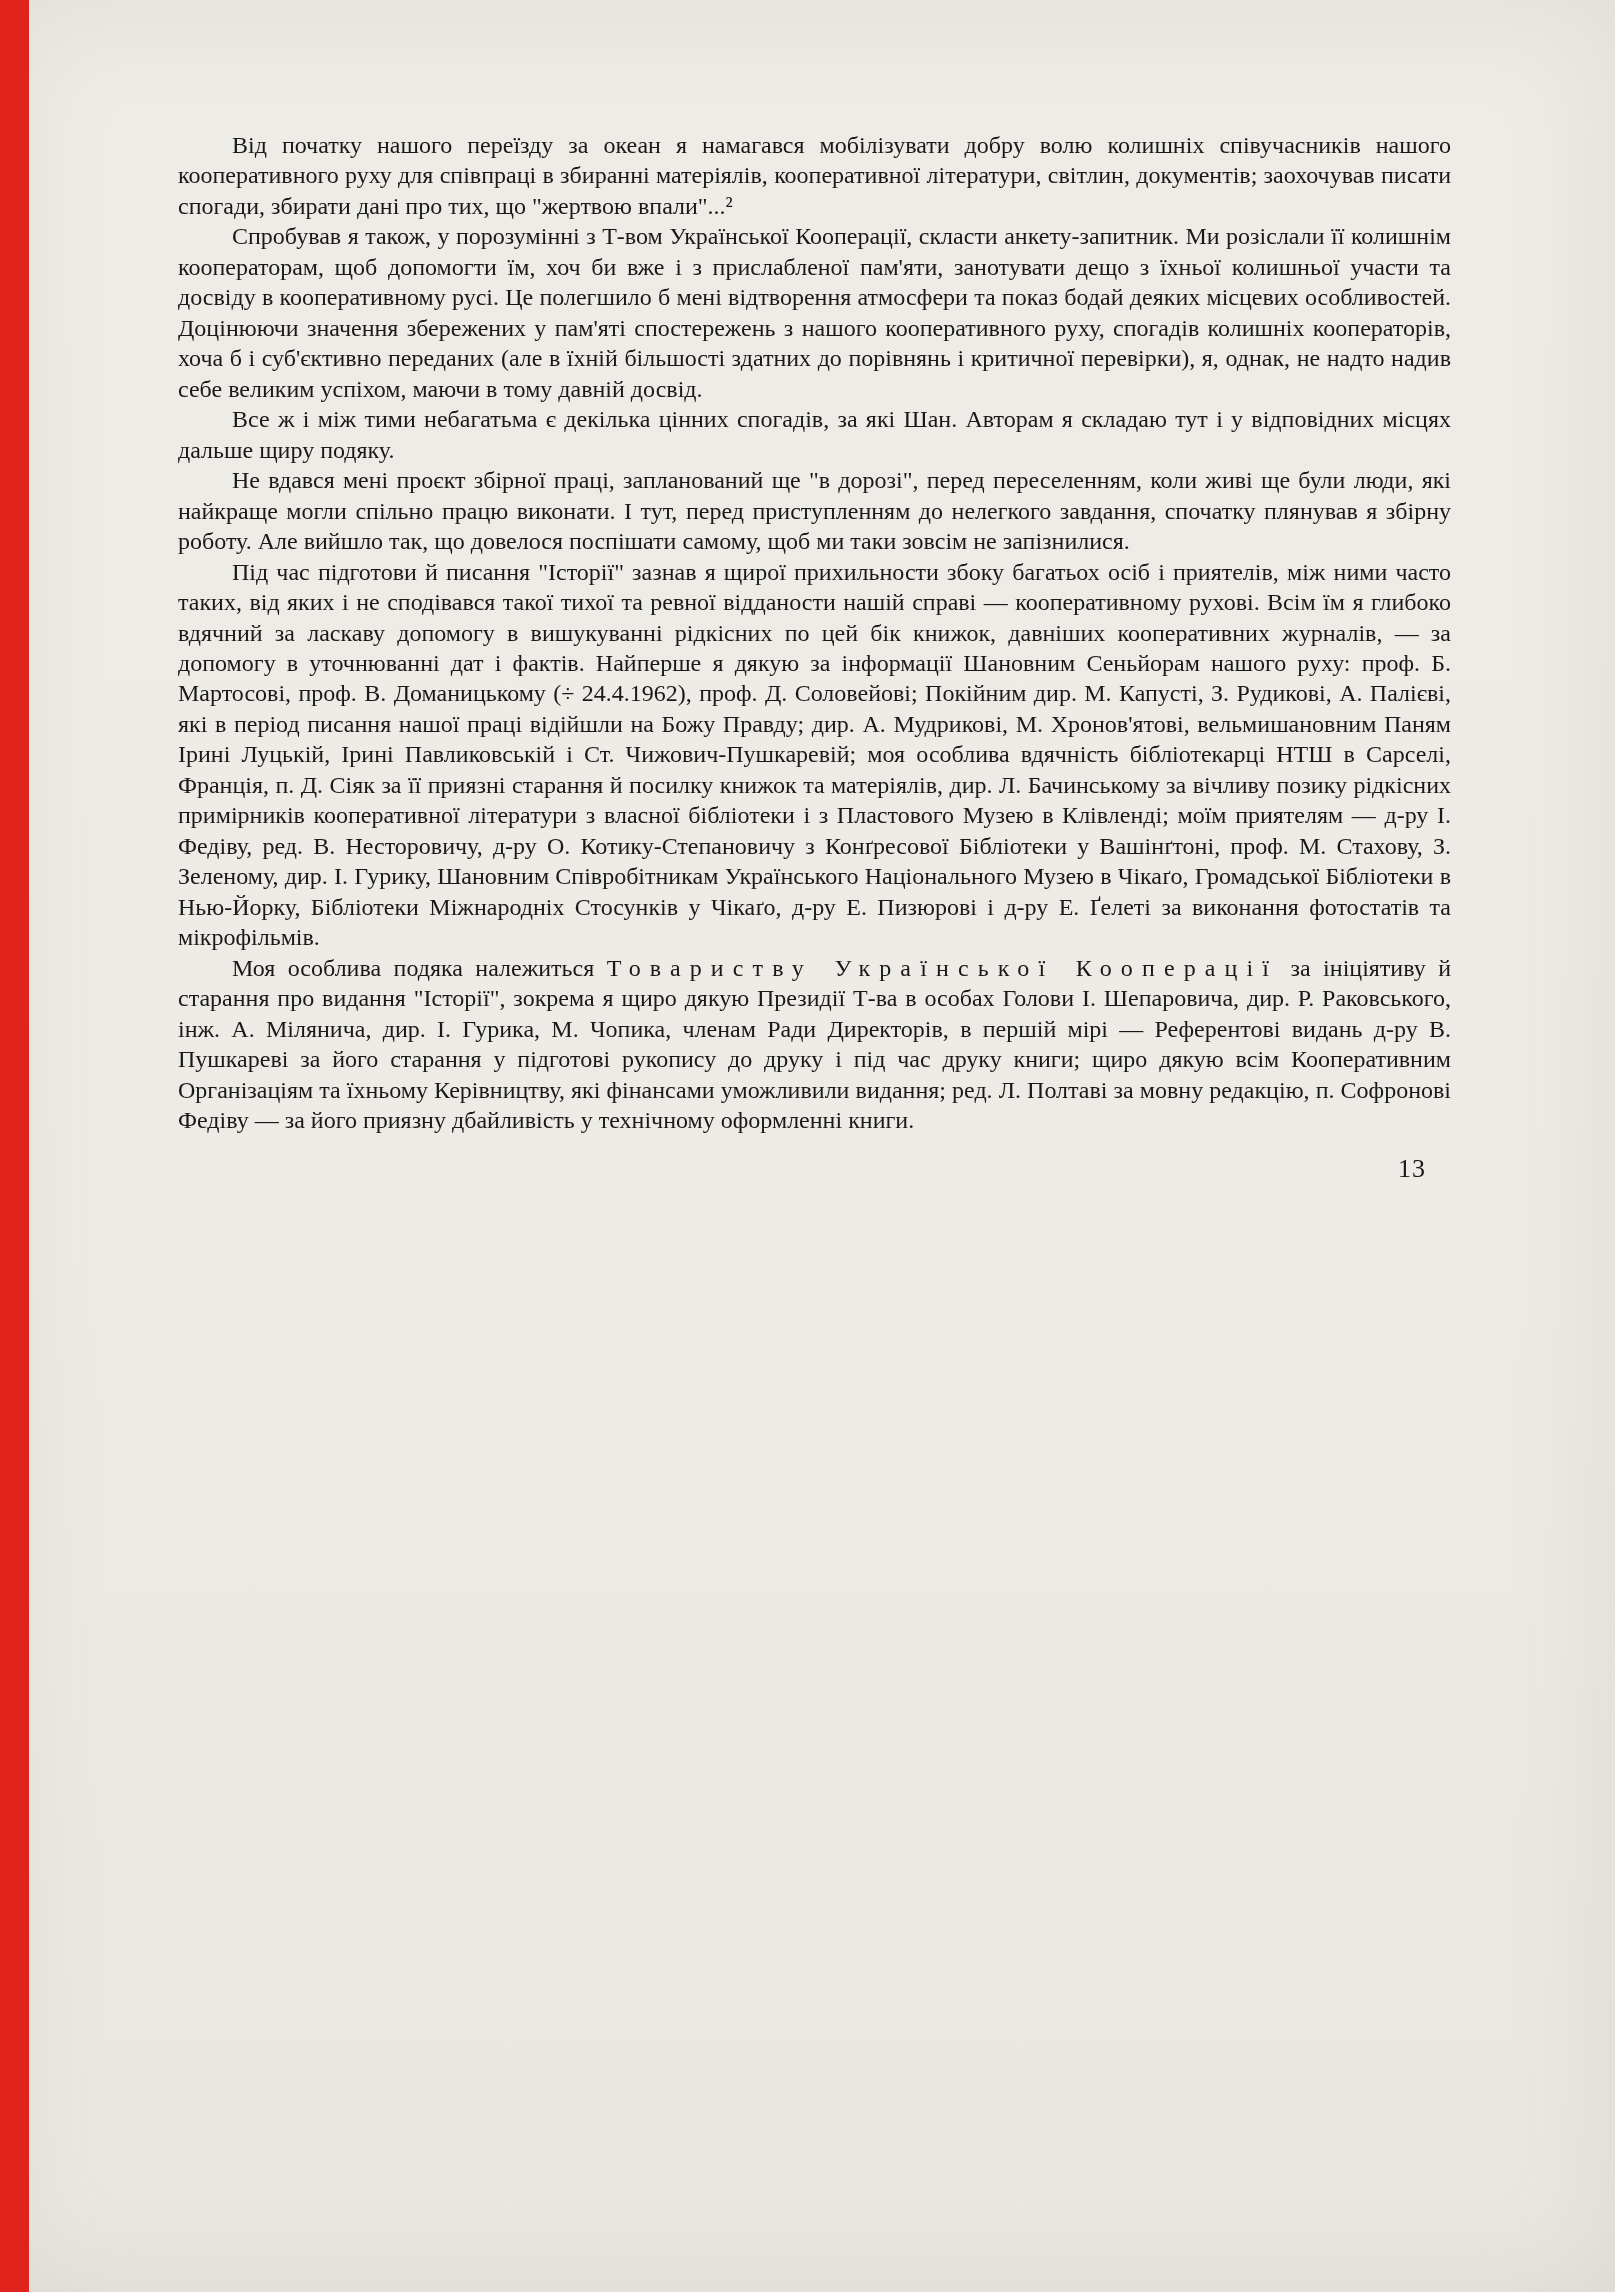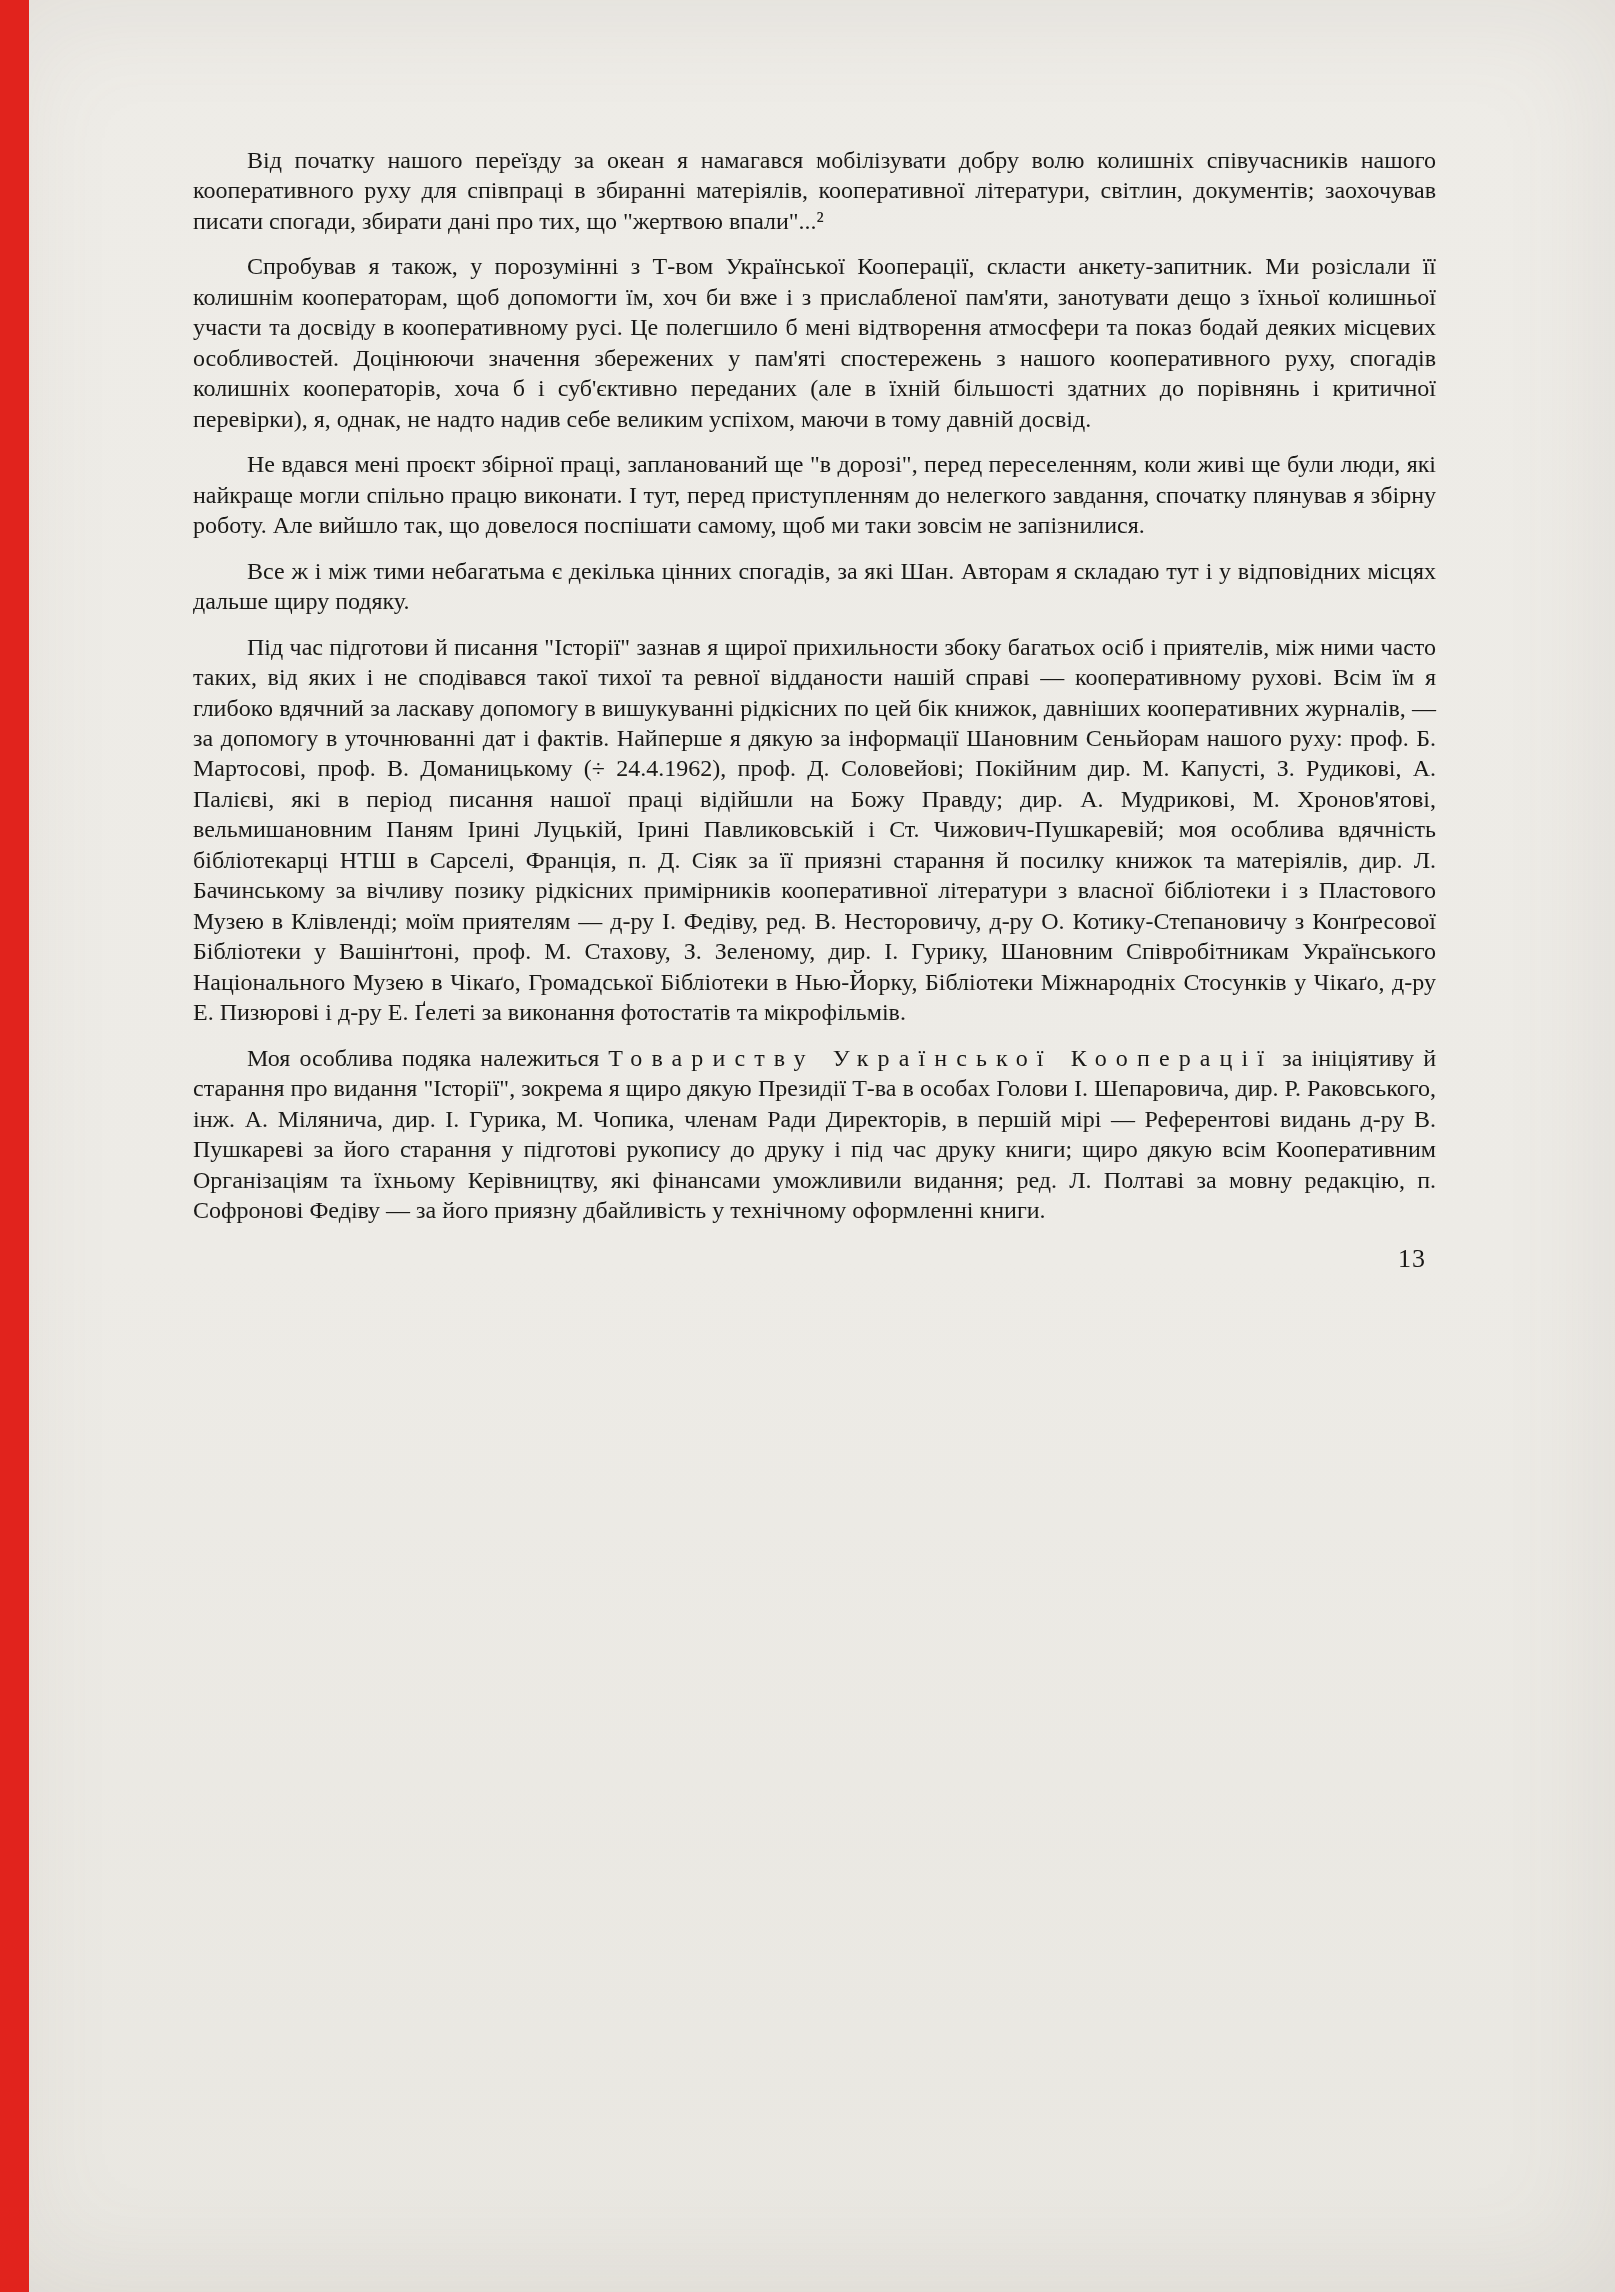--- a/index.html
+++ b/index.html
@@ -33,21 +33,21 @@
     top: 130px;
     width: 1273px;
     color: #1a1917;
     font-family: "Liberation Serif", "DejaVu Serif", serif;
     font-size: 24px;
     line-height: 1.27;
     text-align: justify;
     text-justify: inter-word;
   }
   .text-block p {
-    margin: 15px;
+    margin: 0;
     text-indent: 54px;
   }
   .spaced {
     letter-spacing: 0.38em;
     font-family: Liberation Serif, serif;
   }
   .page-number {
     margin-top: 17px;
     text-align: right;
     padding-right: 25px;
@@ -57,20 +57,20 @@
   }
 </style>
 </head>
 <body>
 
 <div class="scan">
   <div class="red-strip" style="background: rgb(225, 35, 29);"></div>
   <main class="text-block" style="color: rgb(26, 25, 23);">
     <p>Від початку нашого переїзду за океан я намагався мобілізувати добру волю колишніх співучасників нашого кооперативного руху для співпраці в збиранні матеріялів, кооперативної літератури, світлин, документів; заохочував писати спогади, збирати дані про тих, що "жертвою впали"...²</p>
     <p>Спробував я також, у порозумінні з Т-вом Української Кооперації, скласти анкету-запитник. Ми розіслали її колишнім кооператорам, щоб допомогти їм, хоч би вже і з прислабленої пам'яти, занотувати дещо з їхньої колишньої участи та досвіду в кооперативному русі. Це полегшило б мені відтворення атмосфери та показ бодай деяких місцевих особливостей. Доцінюючи значення збережених у пам'яті спостережень з нашого кооперативного руху, спогадів колишніх кооператорів, хоча б і суб'єктивно переданих (але в їхній більшості здатних до порівнянь і критичної перевірки), я, однак, не надто надив себе великим успіхом, маючи в тому давній досвід.</p>
+    <p>Все ж і між тими небагатьма є декілька цінних спогадів, за які Шан. Авторам я складаю тут і у відповідних місцях дальше щиру подяку.</p>
     <p>Не вдався мені проєкт збірної праці, запланований ще "в дорозі", перед переселенням, коли живі ще були люди, які найкраще могли спільно працю виконати. І тут, перед приступленням до нелегкого завдання, спочатку плянував я збірну роботу. Але вийшло так, що довелося поспішати самому, щоб ми таки зовсім не запізнилися.</p>
-    <p>Все ж і між тими небагатьма є декілька цінних спогадів, за які Шан. Авторам я складаю тут і у відповідних місцях дальше щиру подяку.</p>
     <p>Під час підготови й писання "Історії" зазнав я щирої прихильности збоку багатьох осіб і приятелів, між ними часто таких, від яких і не сподівався такої тихої та ревної відданости нашій справі — кооперативному рухові. Всім їм я глибоко вдячний за ласкаву допомогу в вишукуванні рідкісних по цей бік книжок, давніших кооперативних журналів, — за допомогу в уточнюванні дат і фактів. Найперше я дякую за інформації Шановним Сеньйорам нашого руху: проф. Б. Мартосові, проф. В. Доманицькому (÷ 24.4.1962), проф. Д. Соловейові; Покійним дир. М. Капусті, З. Рудикові, А. Палієві, які в період писання нашої праці відійшли на Божу Правду; дир. А. Мудрикові, М. Хронов'ятові, вельмишановним Паням Ірині Луцькій, Ірині Павликовській і Ст. Чижович-Пушкаревій; моя особлива вдячність бібліотекарці НТШ в Сарселі, Франція, п. Д. Сіяк за її приязні старання й посилку книжок та матеріялів, дир. Л. Бачинському за вічливу позику рідкісних примірників кооперативної літератури з власної бібліотеки і з Пластового Музею в Клівленді; моїм приятелям — д-ру І. Федіву, ред. В. Несторовичу, д-ру О. Котику-Степановичу з Конґресової Бібліотеки у Вашінґтоні, проф. М. Стахову, З. Зеленому, дир. І. Гурику, Шановним Співробітникам Українського Національного Музею в Чікаґо, Громадської Бібліотеки в Нью-Йорку, Бібліотеки Міжнародніх Стосунків у Чікаґо, д-ру Е. Пизюрові і д-ру Е. Ґелеті за виконання фотостатів та мікрофільмів.</p>
     <p><span>Моя особлива подяка належиться </span><span class="spaced">Товариству Української Кооперації</span><span> за ініціятиву й старання про видання "Історії", зокрема я щиро дякую Президії Т-ва в особах Голови І. Шепаровича, дир. Р. Раковського, інж. А. Мілянича, дир. І. Гурика, М. Чопика, членам Ради Директорів, в першій мірі — Референтові видань д-ру В. Пушкареві за його старання у підготові рукопису до друку і під час друку книги; щиро дякую всім Кооперативним Організаціям та їхньому Керівництву, які фінансами уможливили видання; ред. Л. Полтаві за мовну редакцію, п. Софронові Федіву — за його приязну дбайливість у технічному оформленні книги.</span></p>
     <div class="page-number">13</div>
   </main>
 </div>
 
 
 </body></html>

